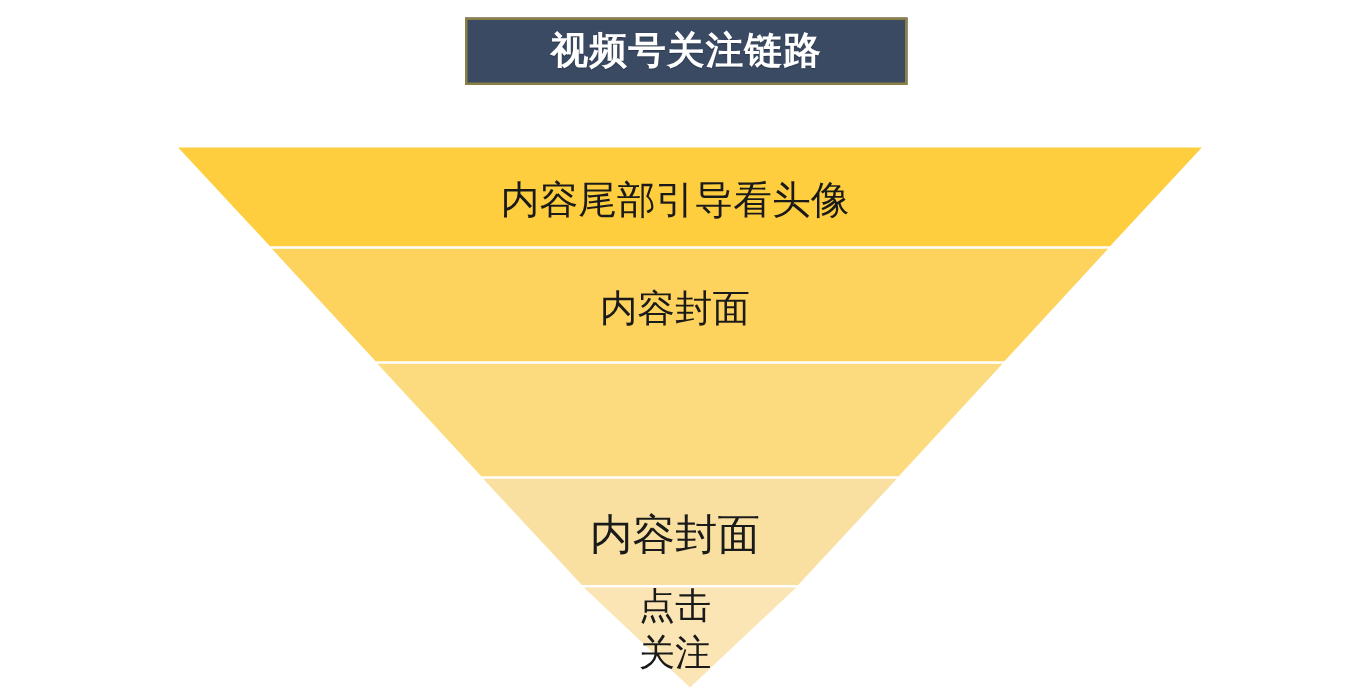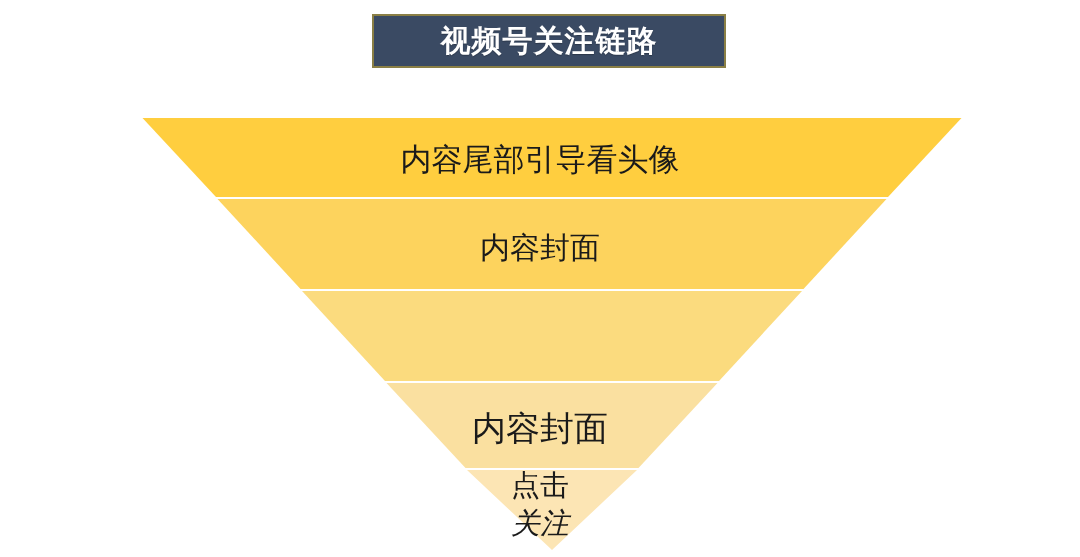--- a/index.html
+++ b/index.html
@@ -69,21 +69,21 @@
     font-family: "Liberation Serif", "DejaVu Serif", serif;
     line-height: 1.12;
     white-space: nowrap;
     pointer-events: none;
   }
   .label-1 { top: 143px; font-size: 31px; }
   .label-2 { top: 231px; font-size: 30px; }
   .label-3 { top: 322px; font-size: 30px; }
   .label-4 { top: 410px; font-size: 34px; }
   .label-5 { top: 469px; font-size: 29px; }
-  .label-5 .line2 { display: block; margin-top: 6px; font-style: italic; }
+  .label-5 .line2 { display: block; margin-top: 6px; }
 </style>
 </head>
 <body>
 
 <div class="canvas">
 
   <div class="title-banner">
     <span class="title-text">视频号关注链路</span>
   </div>
 

